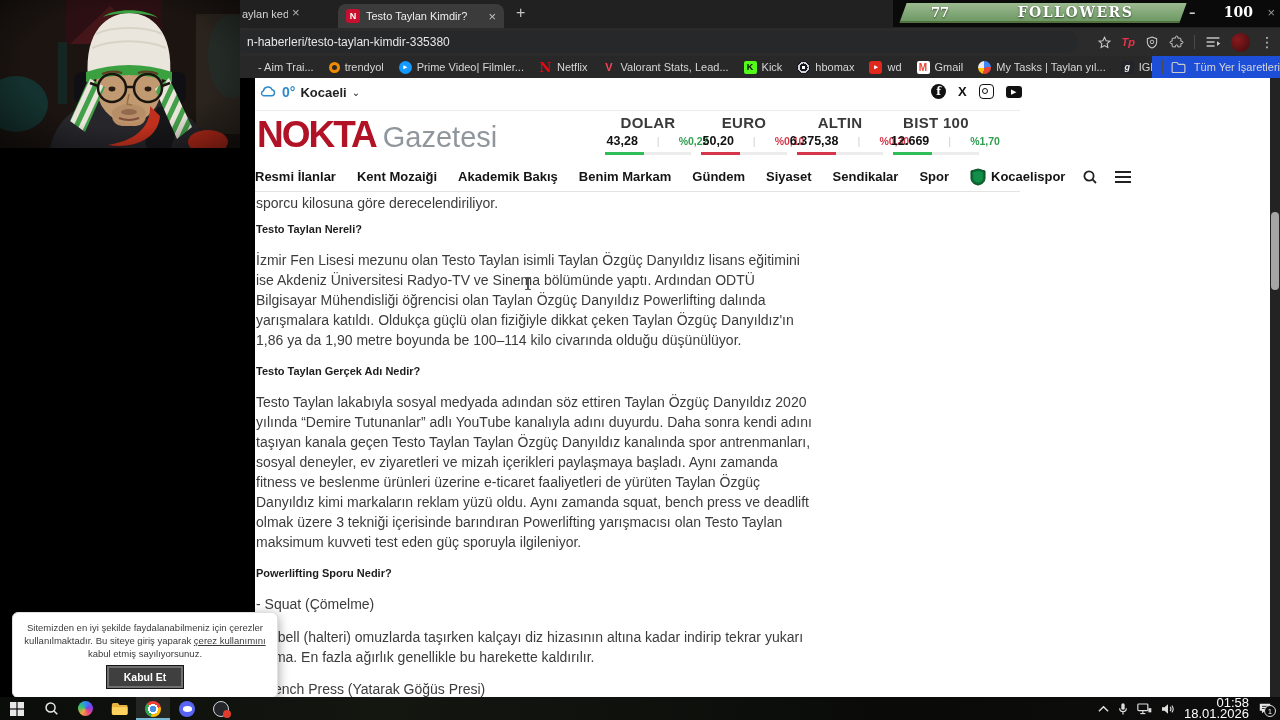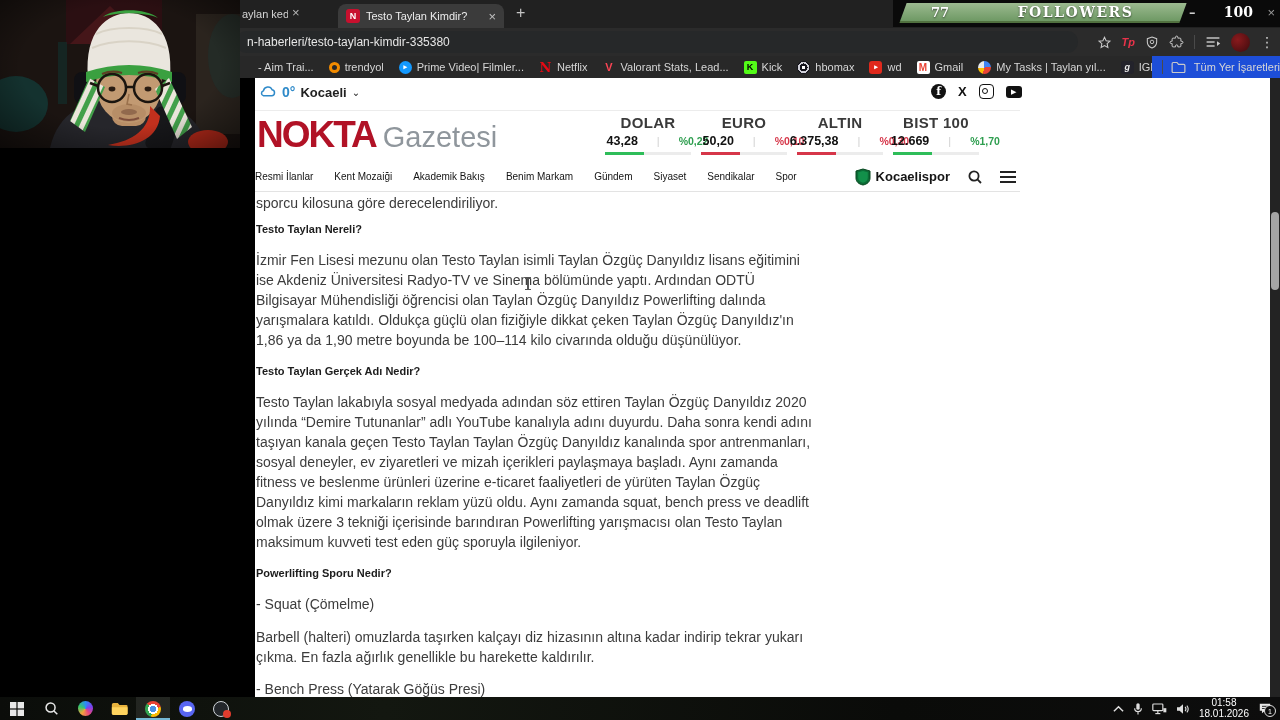--- a/index.html
+++ b/index.html
@@ -70,21 +70,21 @@
   .mk-row{display:flex;align-items:center;justify-content:center;gap:19px;margin-top:3px;}
   .mk-val{font-size:12.5px;font-weight:bold;color:#111;}
   .mk-sep{color:#d0d0d0;font-size:11px;}
   .mk-chg{font-size:10.5px;font-weight:bold;}
   .up .mk-chg{color:#2e9e4f;} .down .mk-chg{color:#d63649;}
   .mk-bar{margin:4px auto 0;width:86px;height:3px;background:#ececec;position:relative;}
   .mk-bar::before{content:"";position:absolute;left:0;top:0;height:3px;width:45%;}
   .up .mk-bar::before{background:#2ebd59;} .down .mk-bar::before{background:#d63649;}
   .navrow{position:absolute;left:0;top:84px;width:765px;height:30px;border-bottom:1px solid #e3e3e3;
           display:flex;align-items:center;box-sizing:border-box;}
-  .nav-item{font-size:10px;font-weight:normal;color:#141414;margin-right:21px;white-space:nowrap;}
+  .nav-item{font-size:13px;font-weight:bold;color:#141414;margin-right:21px;white-space:nowrap;}
   .club{display:flex;align-items:center;gap:5px;margin-left:auto;}
   .club-label{font-size:13px;font-weight:bold;color:#141414;}
   .nav-search{margin-left:17px;display:flex;}
   .burger{margin-left:17px;margin-right:4px;display:flex;flex-direction:column;gap:3px;}
   .burger i{width:16px;height:2px;background:#222;}
   .article{position:absolute;left:1px;top:115px;width:556px;}
   .a-p{font-size:14px;line-height:20px;color:#3c3c3c;margin:0 0 12px;}
   .a-h{font-size:11px;line-height:18px;font-weight:bold;color:#1c1c1c;margin:0 0 12px;}
   .a-li{font-size:14px;line-height:20px;color:#3c3c3c;margin:0 0 13px;}
   .intro{margin-bottom:7px;}
@@ -121,21 +121,21 @@
        background:conic-gradient(#2a8ff2,#7a3ff2,#e8467c,#f2a33c,#35c76a,#2a8ff2);}
   .ico-chrome{width:16px;height:16px;border-radius:50%;
        background:radial-gradient(circle,#4a90e2 0 3.5px,#fff 3.5px 5px,rgba(0,0,0,0) 5px),
                   conic-gradient(from -45deg,#ea4335 0 120deg,#fbbc05 120deg 240deg,#34a853 240deg 360deg);}
   .ico-discord{width:16px;height:16px;border-radius:50%;background:#5865f2;position:relative;}
   .ico-discord::after{content:"";position:absolute;left:3.5px;top:5.5px;width:9px;height:5.5px;background:#fff;border-radius:50%;}
   .ico-obs{width:16px;height:16px;border-radius:50%;background:#23272b;border:1.5px solid #cfd4d8;
            box-sizing:border-box;position:relative;}
   .ico-obs::after{content:"";position:absolute;right:-3px;bottom:-2px;width:8px;height:8px;border-radius:50%;background:#e03c2e;}
   .tb-right{margin-left:auto;display:flex;align-items:center;gap:9px;padding-right:8px;}
-  .clock{font-size:10px;line-height:10.5px;color:#fff;text-align:center;}
+  .clock{font-size:13px;line-height:10.5px;color:#fff;text-align:right;}
   .notif{position:relative;display:flex;}
   .notif-badge{position:absolute;right:-4px;bottom:-2px;width:10px;height:10px;border-radius:50%;border:1px solid #ddd;
                background:#0d0d0d;color:#fff;font-size:7px;display:flex;align-items:center;justify-content:center;}
 </style>
 </head>
 <body>
 
 <div id="stage">
 
   <div class="pagearea">
@@ -260,20 +260,24 @@
         <p class="a-li">- Bench Press (Yatarak Göğüs Presi)</p>
         <p class="a-p">Sırt üstü yatar pozisyonda, barbell'i göğse indirip yukarı doğru itme. Göğüs, triceps ve omuz kaslarını</p>
       </div>
     </div>
 
     <div class="scrollbar">
       <div class="thumb"></div>
     </div>
   </div>
 
+  <div class="cookie">
+    <p class="cookie-text"><span>Sitemizden en iyi şekilde faydalanabilmeniz için çerezler kullanılmaktadır. Bu siteye giriş yaparak </span><span class="cookie-link">çerez kullanımını</span><span> kabul etmiş sayılıyorsunuz.</span></p>
+    <button class="cookie-btn">Kabul Et</button>
+  </div>
 
   <div class="tabbar">
     <span class="tab1-title">aylan kedi yakma a</span>
     <span class="tab1-close">×</span>
     <div class="tab-active">
       <span class="fav">N</span>
       <span class="ttl">Testo Taylan Kimdir?</span>
       <span class="cls">×</span>
     </div>
     <span class="newtab">+</span>

